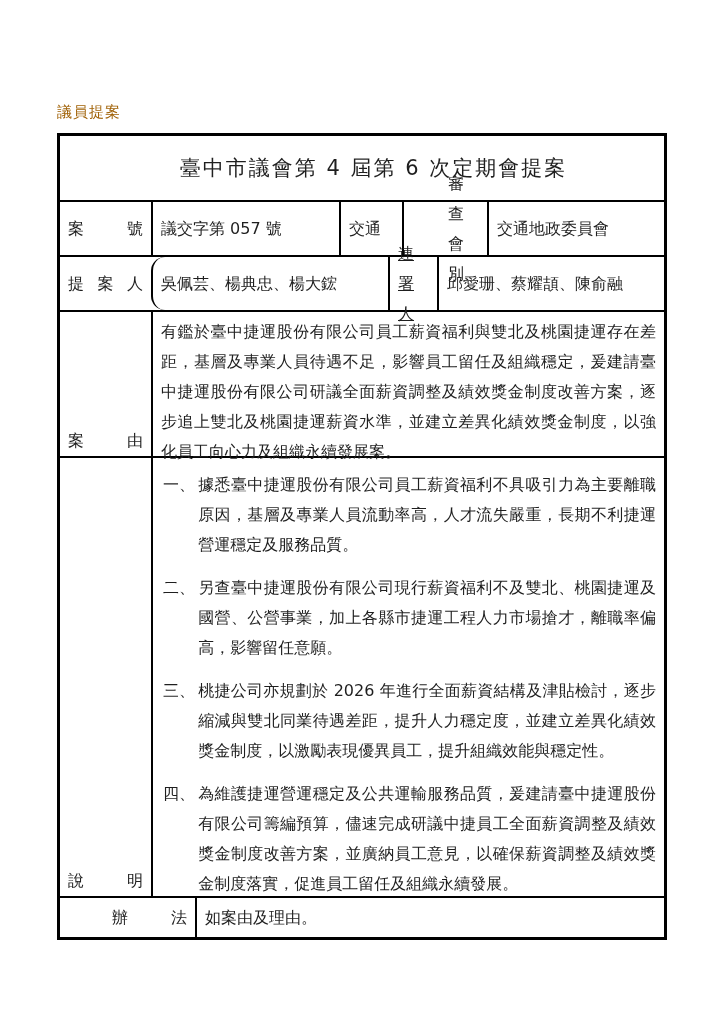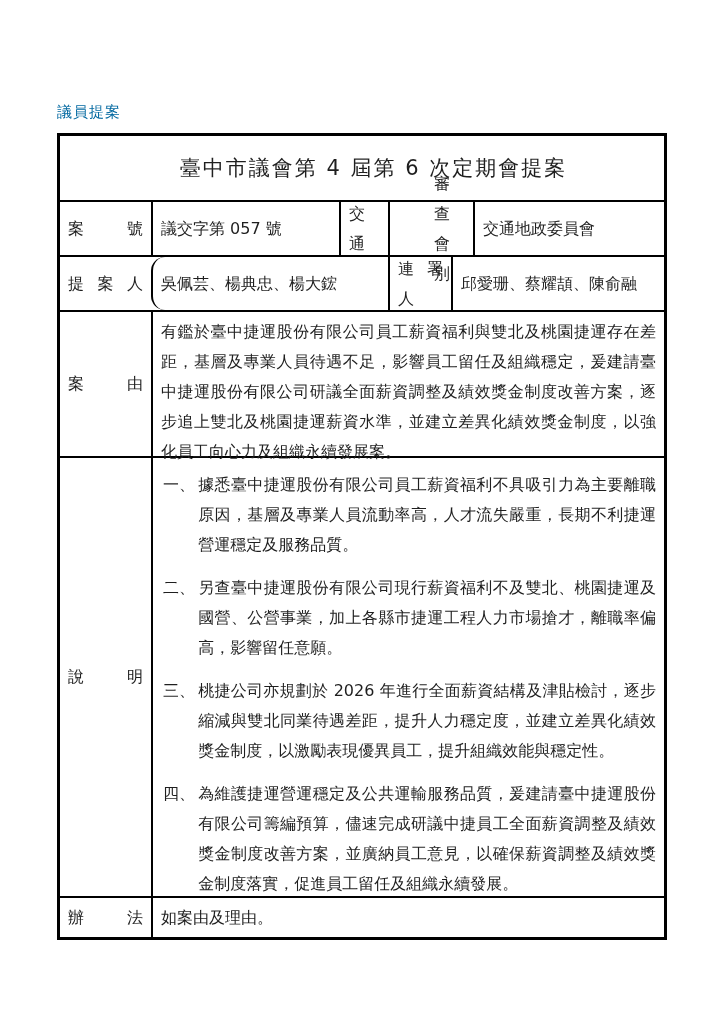--- a/index.html
+++ b/index.html
@@ -15,21 +15,21 @@
     color: #1f1f1f;
     overflow: hidden;
   }
 
   .doc-type {
     position: absolute;
     left: 57px;
     top: 103px;
     font-size: 15px;
     letter-spacing: 1px;
-    color: #0369a1;
+    color: #a16207;
   }
 
   .tbl {
     position: absolute;
     left: 57px;
     top: 133px;
     width: 610px;
     border: 3px solid #000;
     background: #fff;
     font-size: 16px;
@@ -49,48 +49,48 @@
     font-size: 21px; letter-spacing: 2px; margin-left: 23px;
   }
 
   
   .row-meta { height: 55px; }
   .row-meta .cell { display: flex; align-items: center; }
 
   .w-label   { width: 91px;  flex: 0 0 auto; }
   .w-caseno  { width: 188px; flex: 0 0 auto; }
   .w-cat     { width: 65px;  flex: 0 0 auto; }
-  .w-catval  { width: 49px;  flex: 0 0 auto; }
+  .w-catval  { width: 63px;  flex: 0 0 auto; }
   .w-review  { width: 85px;  flex: 0 0 auto; padding-left: 44px; }
   .w-comm    { flex: 1 1 auto; }
   .w-props   { width: 237px; flex: 0 0 auto; border-radius: 14px; }
-  .w-cosignl { width: 63px;  flex: 0 0 auto; }
+  .w-cosignl { width: 49px;  flex: 0 0 auto; text-decoration: underline; }
   .w-cosignv { flex: 1 1 auto; }
 
   
   .jlabel { width: 100%; text-align: justify; text-align-last: justify; text-justify: inter-character; }
 
   
   .row-section .label-cell {
     width: 91px; flex: 0 0 auto;
-    display: flex; align-items: center;
+    display: flex; align-items: flex-end;
   }
   .row-section .content-cell { flex: 1 1 auto; }
 
   .row-subject { height: 146px; }
   .row-subject .content-cell { padding: 5px 8px; text-align: justify; }
 
   .row-explain { height: 440px; }
   .row-explain .content-cell { padding: 12px 8px 6px 10px; }
   .explain-item { display: flex; margin-bottom: 13px; }
   .explain-item:last-child { margin-bottom: 0; }
   .explain-item .marker { flex: 0 0 2.2em; }
   .explain-item .itext { flex: 1 1 auto; text-align: justify; }
 
-  .row-method { height: 41px; }
+  .row-method { height: 41px; padding-left: 44px; }
   .row-method .label-cell, .row-method .content-cell { display: flex; align-items: center; }
 </style>
 </head>
 <body>
 
 <div class="page">
 
   <div class="doc-type">議員提案</div>
 
   <div class="tbl">

